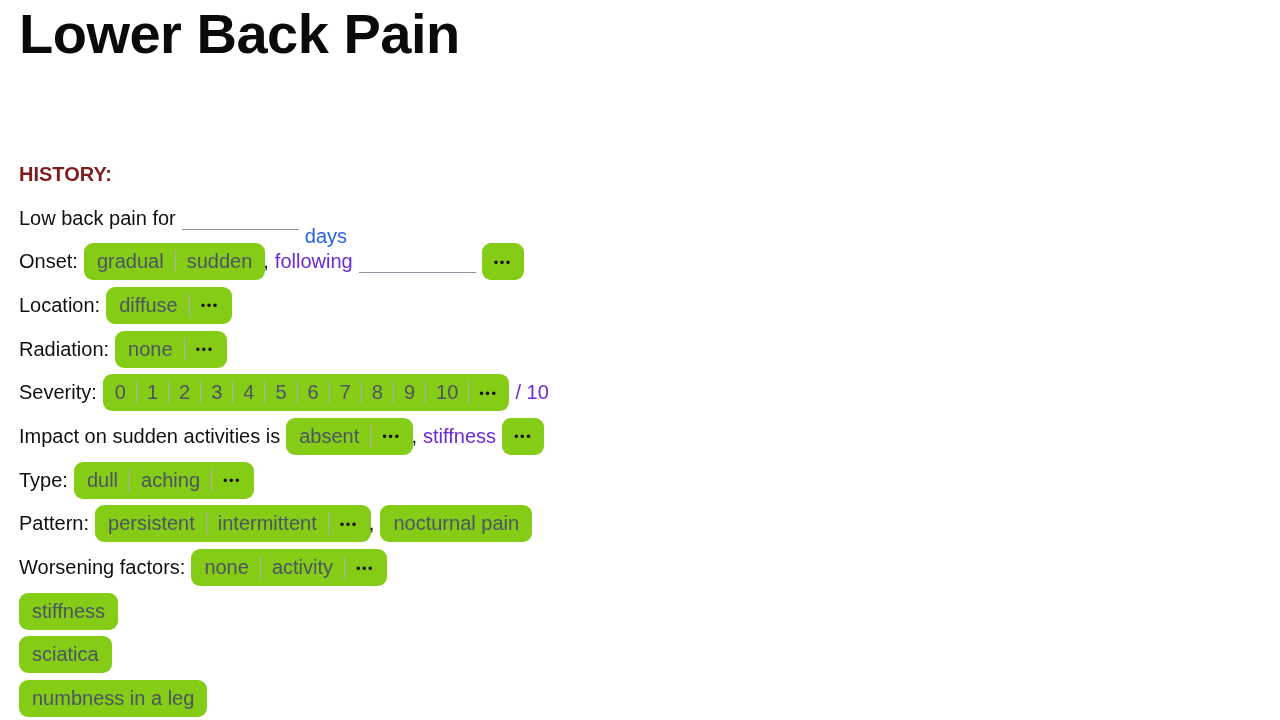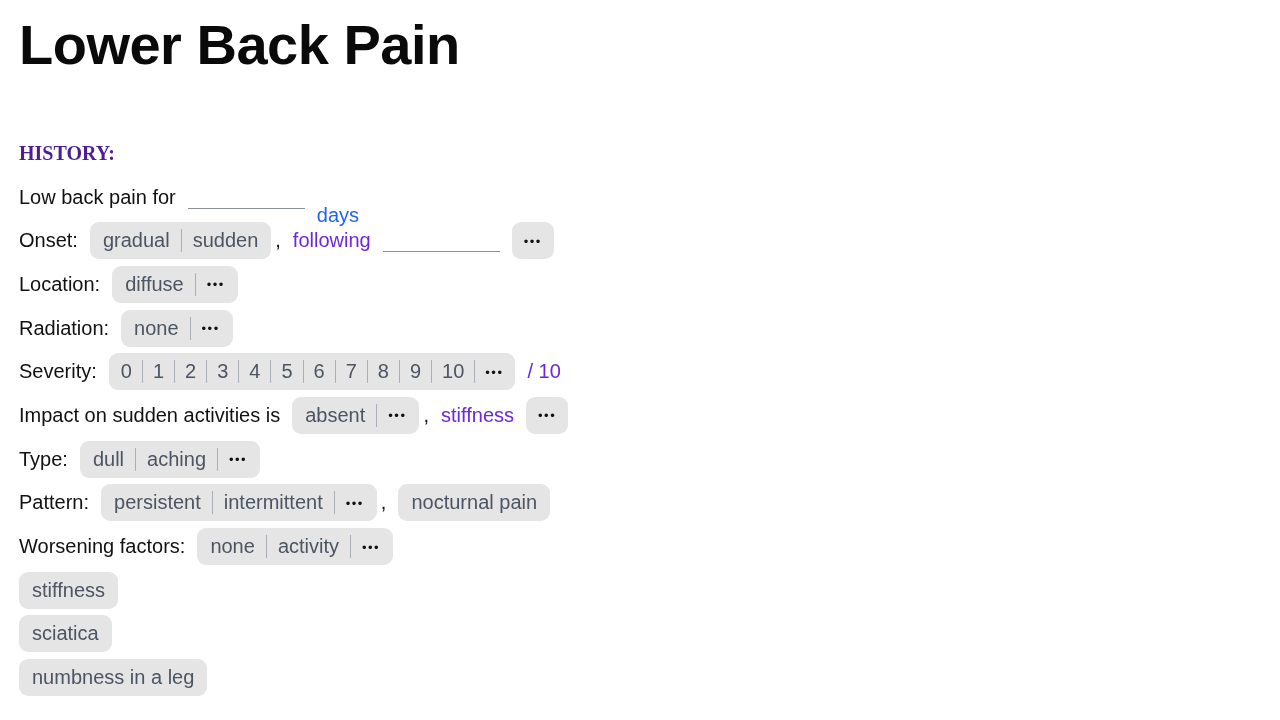--- a/index.html
+++ b/index.html
@@ -4,45 +4,45 @@
 <style>
   * { box-sizing: border-box; }
   html, body { margin: 0; padding: 0; }
   body {
     width: 1280px; height: 720px; overflow: hidden;
     background: #ffffff; color: #111111;
     font-family: "Liberation Sans", sans-serif;
   }
   .page { padding-left: 19px; }
   h1.page-title {
-    margin: 0; padding-top: 11px;
+    margin: 0; 
     font-size: 56px; line-height: 1.2; font-weight: 700;
     letter-spacing: -0.5px; color: #0a0a0a;
   }
   .history-heading {
-    margin: 64px 0 0 0;
-    font-size: 20px; line-height: 23px; font-weight: 700; color: #4c1d95; font-family: Liberation Serif, serif;
+    margin: 96px 0 0 0;
+    font-size: 20px; line-height: 23px; font-weight: 700; color: #7f1d1d;
   }
   .rows { margin-top: 10px; }
   .row {
-    display: flex; align-items: center; gap: 12px;
+    display: flex; align-items: center; gap: 6px;
     height: 43.7px; font-size: 20px; white-space: nowrap;
   }
   .seg-text { color: #111111; }
   .muted { color: #6d28d9; }
   .link { color: #2563eb; cursor: pointer; margin-top: 36px; }
   .comma { margin-left: -8px; color: #111111; }
   .blank {
     display: inline-block; width: 117px; height: 23px;
     border-bottom: 1.5px solid #8b919d; cursor: text;
   }
   .chip {
     display: inline-flex; align-items: center;
     height: 37px; padding: 0 13px;
-    background: #e5e5e5; border-radius: 9px;
+    background: #84cc16; border-radius: 9px;
     color: #4b5563;
   }
   .chip-option { cursor: pointer; }
   .chip-divider {
     width: 1px; height: 23px; background: #a9aeb8;
     margin: 0 11px; flex: none;
   }
   .row-severity .chip { padding: 0 12px; }
   .row-severity .chip-divider { margin: 0 10px; }
   .more-btn { cursor: pointer; display: inline-flex; align-items: center; }

